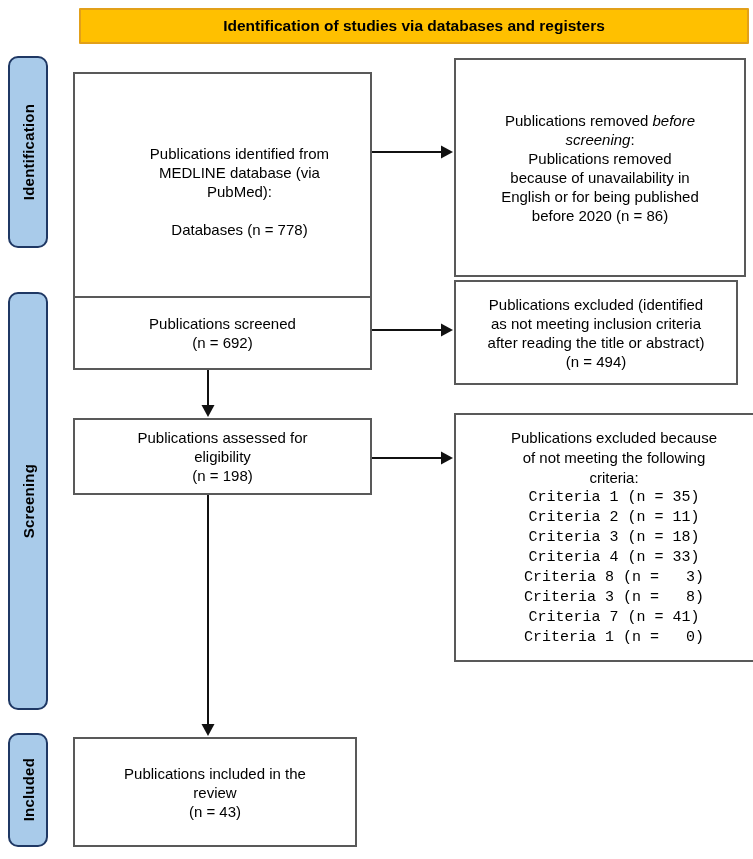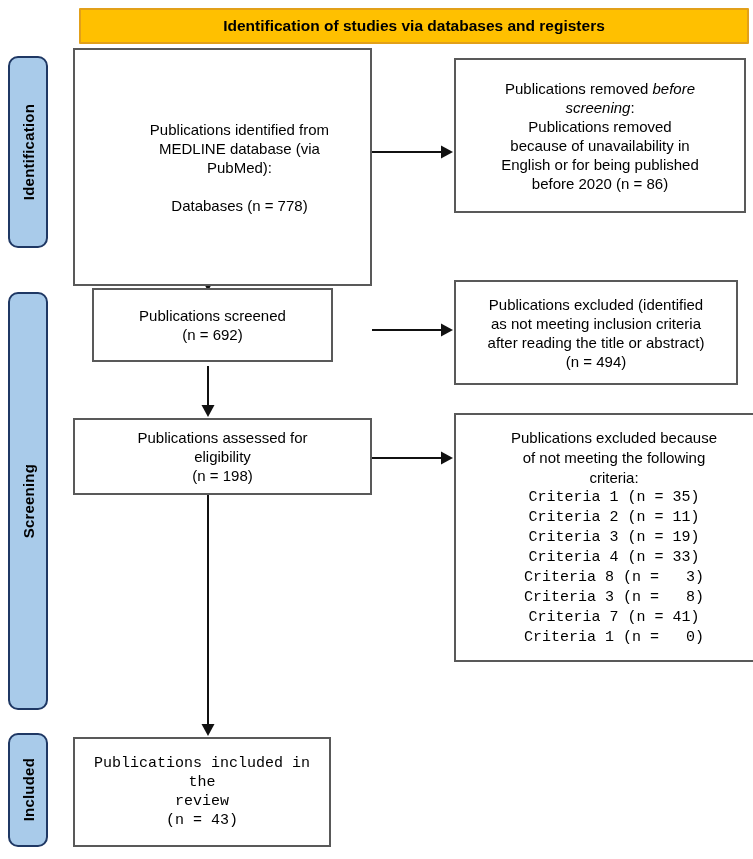--- a/index.html
+++ b/index.html
@@ -36,27 +36,27 @@
   .stage-screening{top:292px;height:418px;}
   .stage-included{top:733px;height:114px;}
 
   .box{
     position:absolute;background:#ffffff;
     border:2px solid var(--box-border,#595959);
     display:flex;flex-direction:column;align-items:center;justify-content:center;
     text-align:center;font-size:15px;line-height:19px;padding:4px 8px;
   }
   .pre{white-space:pre-wrap;}
-  .box-identified{left:73px;top:48px;width:299px;height:238px;padding-left:42px;}
-  .box-removed{left:454px;top:58px;width:292px;height:155px;}
-  .box-screened{left:73px;top:288px;width:241px;height:74px;margin-left:19px;}
+  .box-identified{left:73px;top:72px;width:299px;height:238px;padding-left:42px;}
+  .box-removed{left:454px;top:58px;width:292px;height:219px;}
+  .box-screened{left:73px;top:296px;width:299px;height:74px;}
   .box-excluded-title{left:454px;top:280px;width:284px;height:105px;}
   .box-assessed{left:73px;top:418px;width:299px;height:77px;text-align:center;}
   .box-criteria{left:454px;top:413px;width:320px;height:249px;line-height:20px;}
-  .box-included{left:73px;top:737px;width:258px;height:110px;font-family:Liberation Mono, monospace;}
+  .box-included{left:73px;top:737px;width:284px;height:110px;}
   .removed-header{width:232px;}
   .criteria-item{white-space:pre-wrap;font-family:Liberation Mono, monospace;}
 
   svg.overlay{position:absolute;left:0;top:0;pointer-events:none;}
   .arrow-line{stroke:var(--arrow,#111);stroke-width:2;fill:none;}
   .arrow-head{fill:var(--arrow,#111);stroke:none;}
 </style>
 </head>
 <body>
 
@@ -130,21 +130,21 @@
 eligibility
 (n = 198)</div>
   </div>
 
   <div class="box box-criteria">
     <div class="pre">Publications excluded because
 of not meeting the following
 criteria:</div>
     <div class="criteria-item">Criteria 1 (n = 35)</div>
     <div class="criteria-item">Criteria 2 (n = 11)</div>
-    <div class="criteria-item">Criteria 3 (n = 19)</div>
+    <div class="criteria-item">Criteria 3 (n = 18)</div>
     <div class="criteria-item">Criteria 4 (n = 33)</div>
     <div class="criteria-item">Criteria 8 (n =   3)</div>
     <div class="criteria-item">Criteria 3 (n =   8)</div>
     <div class="criteria-item">Criteria 7 (n = 41)</div>
     <div class="criteria-item">Criteria 1 (n =   0)</div>
   </div>
 
   <div class="box box-included">
     <div class="pre">Publications included in the
 review

